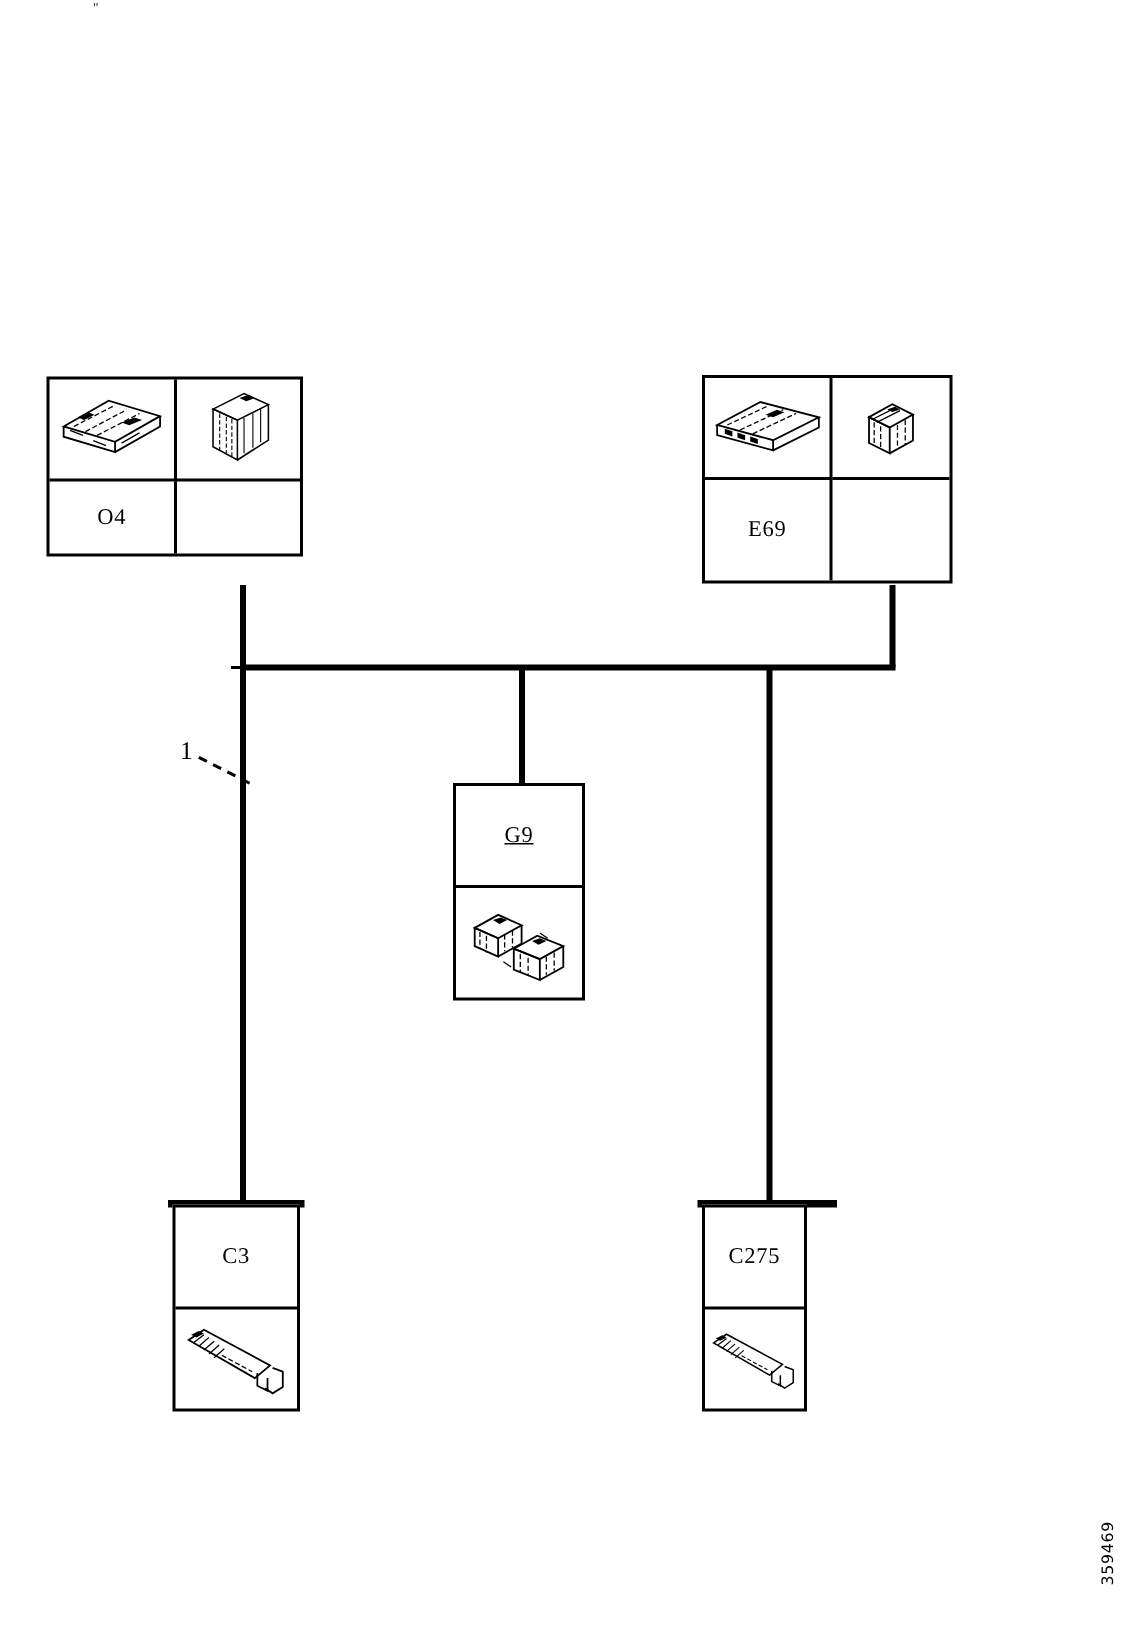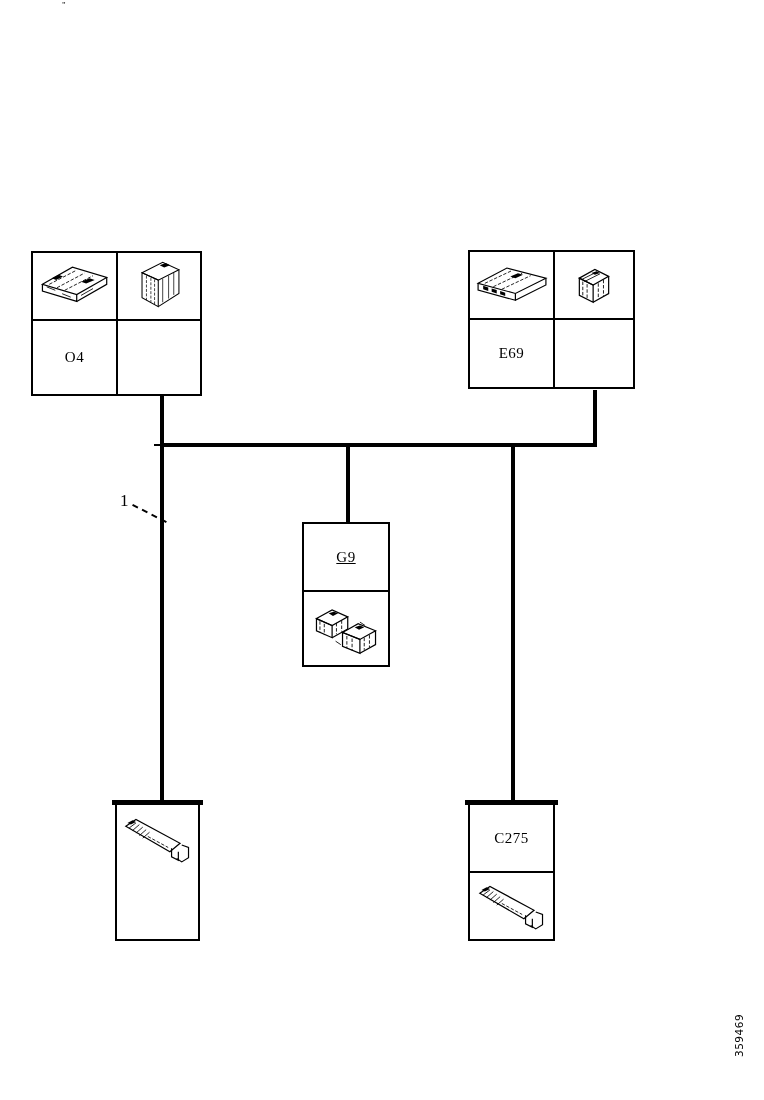--- a/index.html
+++ b/index.html
@@ -43,21 +43,21 @@
   <div class="wire" style="left:160px;top:390px;width:4px;height:413px"></div>
   <div class="wire" style="left:160px;top:443px;width:437px;height:4px"></div>
   <div class="wire" style="left:593px;top:390px;width:4px;height:55px"></div>
   <div class="wire" style="left:346px;top:445px;width:4px;height:78px"></div>
   <div class="wire" style="left:511px;top:445px;width:4px;height:358px"></div>
   <div class="wire" style="left:154px;top:444px;width:6px;height:2px"></div>
 
   <span class="callout-num" style="left:120px;top:492px">1</span>
   <div class="leader" style="left:133px;top:504px"></div>
 
-  <div class="cbox" style="left:31px;top:251px;width:171px;height:145px;grid-template-columns:85px 1fr;grid-template-rows:68px 1fr;">
+  <div class="cbox" style="left:31px;top:251px;width:171px;height:120px;grid-template-columns:85px 1fr;grid-template-rows:68px 1fr;">
     <div class="cell img-cell v-div h-div">
       <svg width="78" height="60" viewBox="0 0 90 70">
         <path class="ln" d="M7 33 L42 13 L82 25 L47 45 Z"></path>
         <path class="ln" d="M7 33 L7 41 L47 53 L47 45"></path>
         <path class="ln" d="M82 25 L82 33 L47 53"></path>
         <path class="dsh" d="M15 33 L46 17 M24 37 L56 20 M33 40 L66 23"></path>
         <path class="th" d="M12 36 L22 40 M30 44 L40 48 M52 46 L66 38"></path>
         <path class="blk" d="M52 30 l10 -4 l6 2 l-10 4 z"></path>
         <path class="blk" d="M18 26 l8 -4 l5 2 l-8 4 z"></path>
       </svg>
@@ -112,34 +112,35 @@
         <path class="ln" d="M76 40 L76 56 L58 66"></path>
         <path class="dsh" d="M43 46 L43 60 M49 49 L49 63 M63 48 L63 62 M69 45 L69 59"></path>
         <path class="blk" d="M22 20 l6 -2 l5 2 l-6 3 z M52 36 l6 -2 l5 2 l-6 3 z"></path>
         <path class="th" d="M30 52 L36 56 M58 30 L64 34"></path>
       </svg>
     </div>
   </div>
 
   <div class="conn-bar" style="left:112px;top:800px;width:91px"></div>
   <div class="cbox" style="left:115px;top:803px;width:85px;height:138px;grid-template-columns:1fr;grid-template-rows:68px 1fr;">
+    <div class="cell label-cell h-div">C3</div>
     <div class="cell img-cell">
       <svg width="78" height="56" viewBox="0 0 92 66">
         <path class="ln" d="M8 18 L20 10 L72 38 L60 48 Z"></path>
         <path class="th" d="M12 20 L20 14 M16 23 L24 16 M20 26 L28 19 M24 29 L32 22 M28 32 L36 25"></path>
         <path class="dsh" d="M34 30 L58 43"></path>
         <path class="ln" d="M62 44 l0 10 l8 4 l0 -10"></path>
         <path class="ln" d="M74 40 l8 3 l0 12 l-8 5 l-6 -4"></path>
         <path class="blk" d="M10 14 l6 -3 l4 2 l-6 3 z"></path>
       </svg>
     </div>
   </div>
 
   <div class="conn-bar" style="left:465px;top:800px;width:93px"></div>
-  <div class="cbox" style="left:468px;top:803px;width:87px;height:138px;grid-template-columns:1fr;grid-template-rows:68px 1fr;">
+  <div class="cbox" style="left:468px;top:803px;width:70px;height:138px;grid-template-columns:1fr;grid-template-rows:68px 1fr;">
     <div class="cell label-cell h-div">C275</div>
     <div class="cell img-cell">
       <svg width="78" height="56" viewBox="0 0 92 66">
         <path class="ln" d="M8 18 L20 10 L72 38 L60 48 Z"></path>
         <path class="th" d="M12 20 L20 14 M16 23 L24 16 M20 26 L28 19 M24 29 L32 22 M28 32 L36 25"></path>
         <path class="dsh" d="M34 30 L58 43"></path>
         <path class="ln" d="M62 44 l0 10 l8 4 l0 -10"></path>
         <path class="ln" d="M74 40 l8 3 l0 12 l-8 5 l-6 -4"></path>
         <path class="blk" d="M10 14 l6 -3 l4 2 l-6 3 z"></path>
       </svg>

